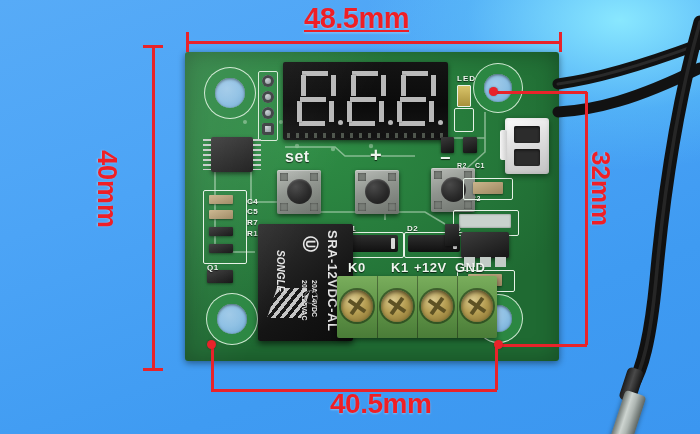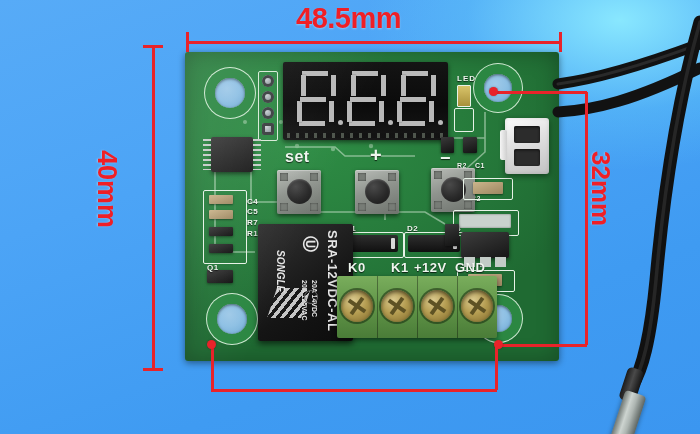--- a/index.html
+++ b/index.html
@@ -172,21 +172,21 @@
 
   
   .dim-line{position:absolute;background:#e8232a;}
   .dim-h{height:2.5px;}
   .dim-v{width:2.5px;}
   .cap-v{position:absolute;width:2.5px;height:20px;background:#e8232a;}
   .cap-h{position:absolute;height:2.5px;width:20px;background:#e8232a;}
   .dim-text{position:absolute;color:#ef1f26;font-weight:700;
     font-family:"Liberation Sans",sans-serif;white-space:nowrap;
     text-shadow:0 1px 2px rgba(255,255,255,.35);}
-  .dim-48{left:296px;top:2px;font-size:29px;letter-spacing:-.5px;}
+  .dim-48{left:304px;top:2px;font-size:29px;letter-spacing:-.5px;text-decoration:underline;}
   .dim-405{left:330px;top:388px;font-size:28px;letter-spacing:-.5px;}
   .dim-40{left:122px;top:150px;font-size:27px;transform:rotate(90deg);transform-origin:left top;}
   .dim-32{left:616px;top:151px;font-size:26px;transform:rotate(90deg);transform-origin:left top;}
   .dot{position:absolute;width:9px;height:9px;border-radius:50%;background:#e8232a;
     box-shadow:0 0 2px rgba(0,0,0,.35);}
   .leader{position:absolute;background:#e8232a;height:2.5px;}
 </style>
 </head>
 <body>
 
@@ -395,14 +395,15 @@
   <div class="leader" style="left:492px;top:91px;width:95px"></div>
   <div class="leader" style="left:498px;top:344px;width:89px"></div>
   <div class="dot" style="left:489px;top:87px"></div>
   <div class="dot" style="left:494px;top:340px"></div>
   <div class="dim-text dim-32">32mm</div>
 
   <div class="dim-line dim-h" style="left:211px;top:389px;width:286px"></div>
   <div class="dim-line dim-v" style="left:211px;top:344px;height:46px"></div>
   <div class="dim-line dim-v" style="left:495px;top:344px;height:46px"></div>
   <div class="dot" style="left:207px;top:340px"></div>
+  <div class="dim-text dim-405">40.5mm</div>
 
 </div>
 
 </body></html>

